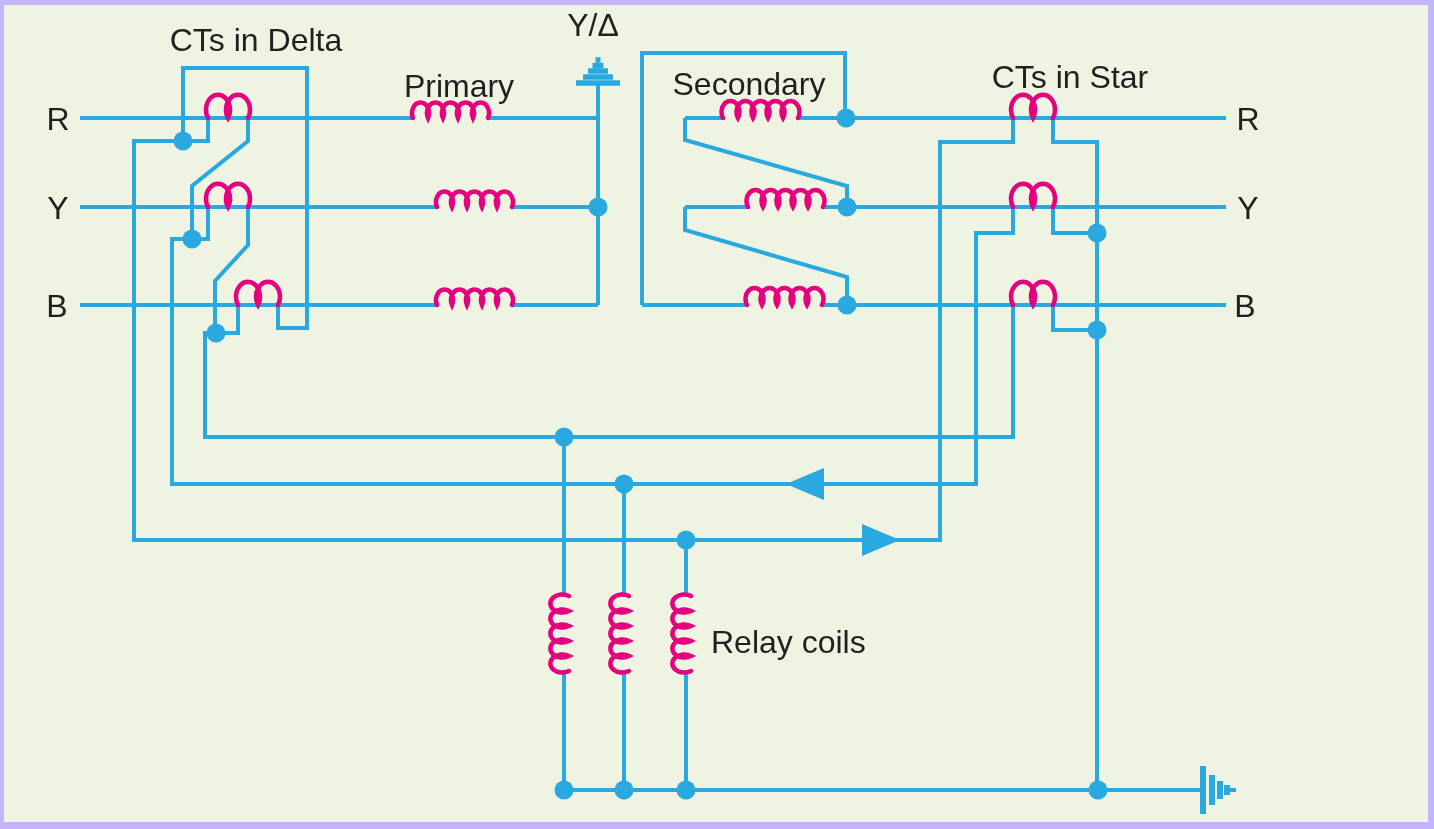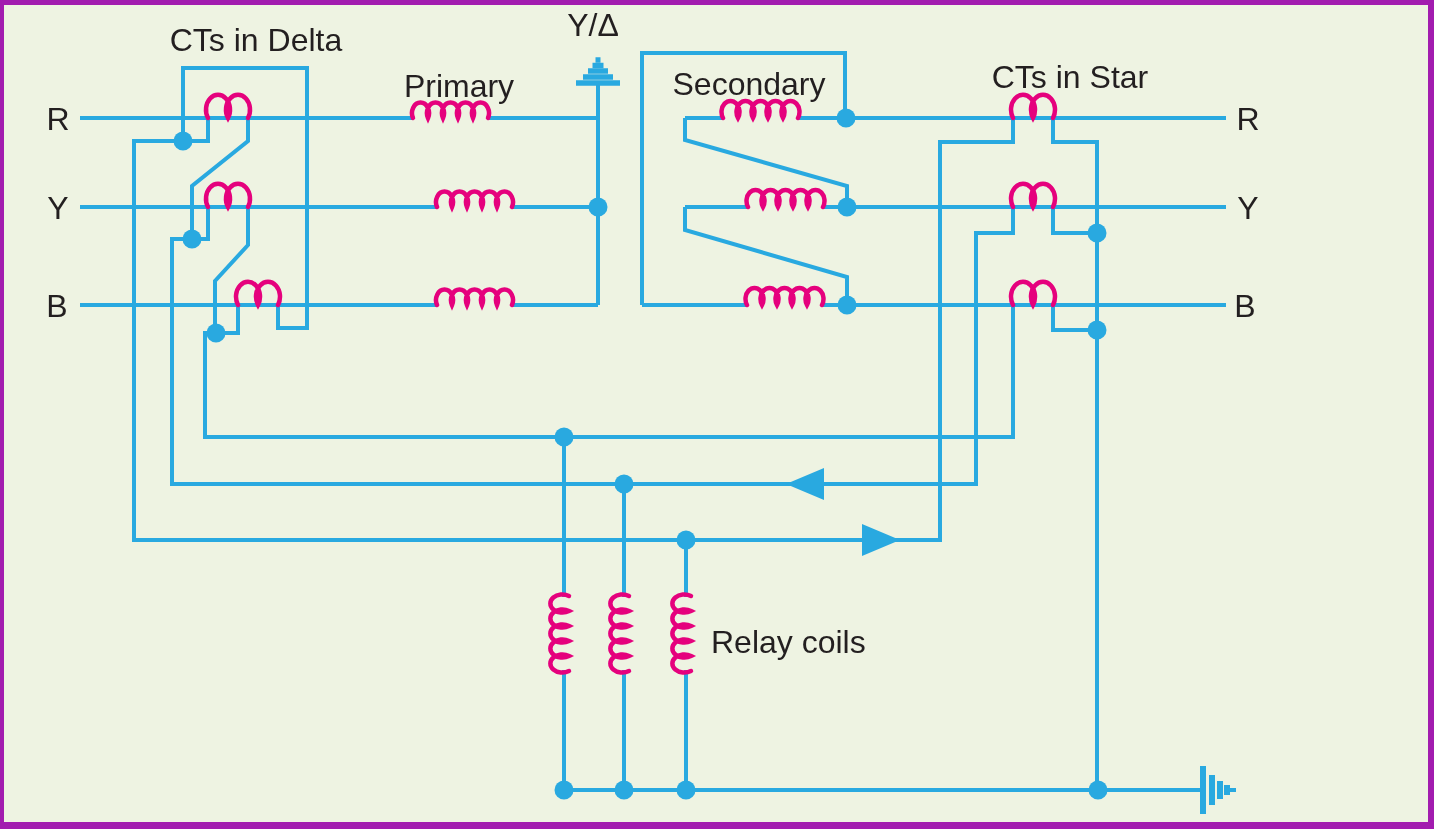--- a/index.html
+++ b/index.html
@@ -1,19 +1,19 @@
 <!DOCTYPE html>
 <html><head>
 <meta charset="utf-8">
 <style>
   html, body { margin: 0; padding: 0; background: #ffffff; }
   #page {
     position: relative;
     width: 1434px; height: 829px;
-    background: #a21caf;
+    background: #c4b5fd;
     font-family: "Liberation Sans", sans-serif;
   }
   svg { display: block; }
   .wire { stroke: #29a9e0; stroke-width: 4; fill: none; stroke-linecap: butt; stroke-linejoin: miter; }
   .wire-thick { stroke: #29a9e0; stroke-width: 6; fill: none; stroke-linecap: butt; }
   .gnd-bar { stroke: #29a9e0; stroke-width: 5.5; fill: none; stroke-linecap: butt; }
   .coil { stroke: #e5017d; stroke-width: 4.5; fill: none; stroke-linecap: round; }
   .dot { fill: #29a9e0; stroke: none; }
   .arrow { fill: #29a9e0; stroke: none; }
   .lbl { fill: #231f20; font-size: 32px; font-family: "Liberation Sans", sans-serif; }

